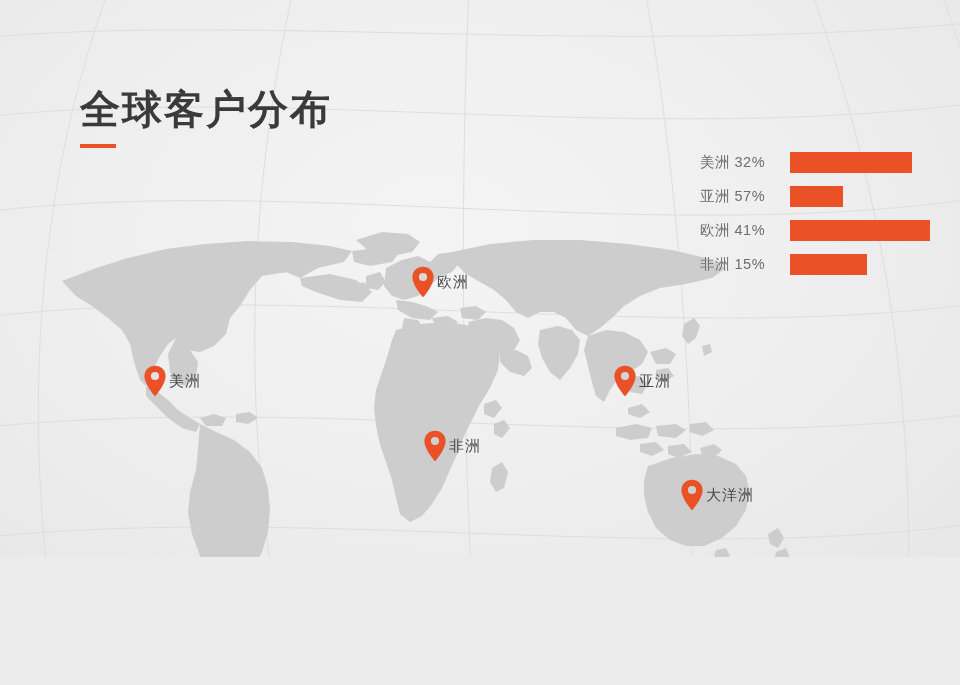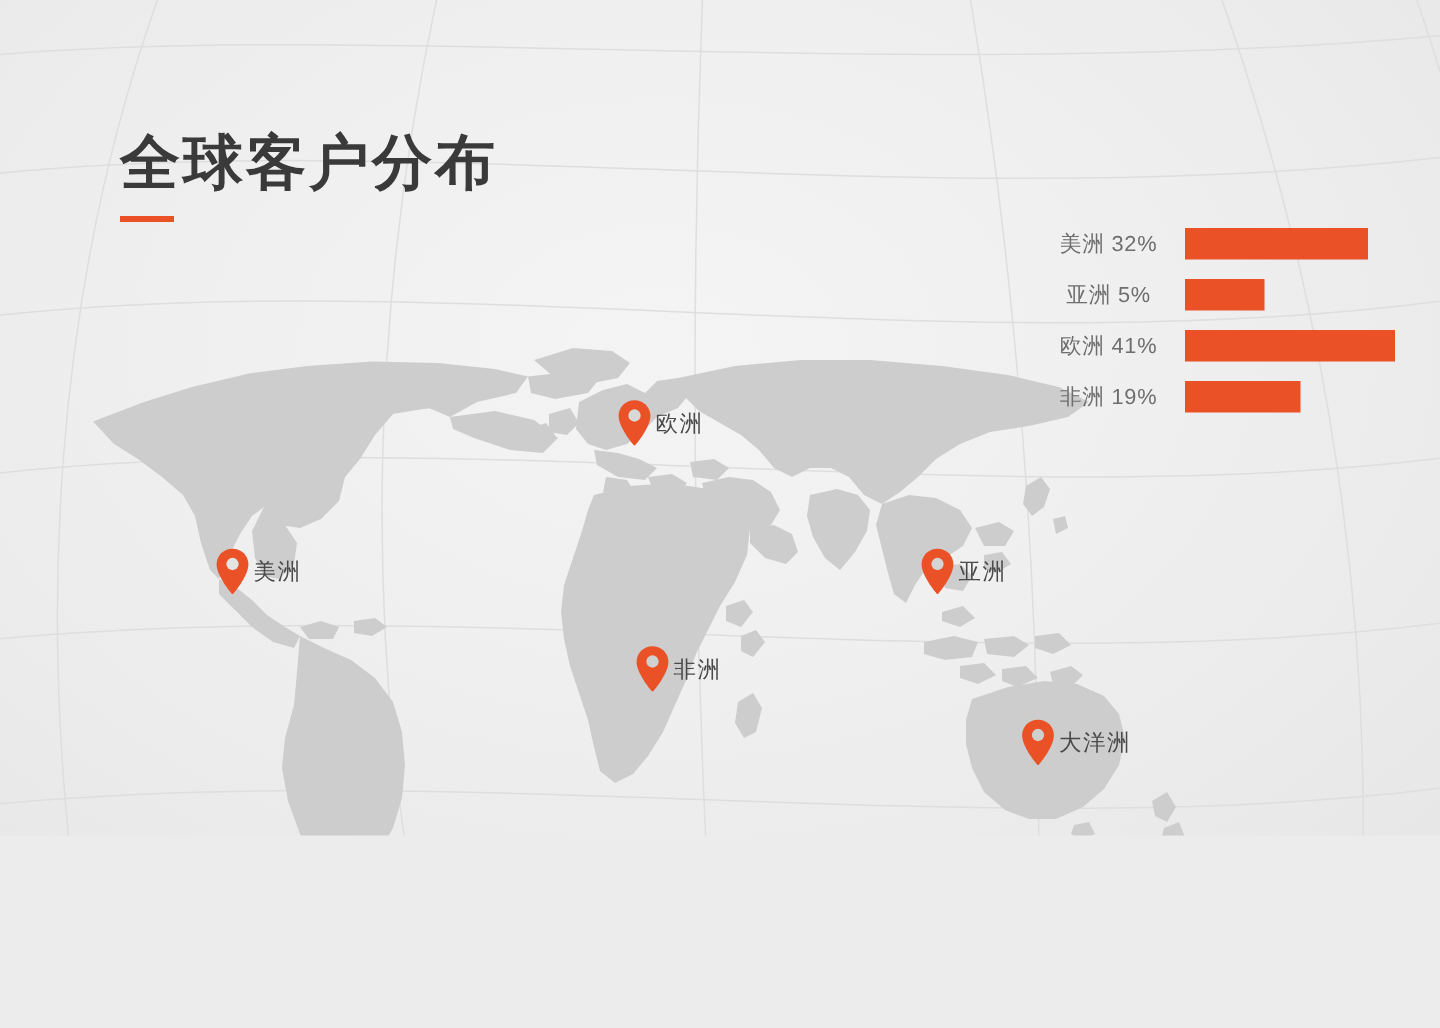--- a/index.html
+++ b/index.html
@@ -38,21 +38,21 @@
   .marker .mlabel{
     position:absolute;left:26px;bottom:5px;white-space:nowrap;
     font-size:15px;color:#4a4a4a;letter-spacing:1px;
   }
 
   
   .chart{position:absolute;left:700px;top:152px;width:230px;}
   .row{display:flex;align-items:center;height:21px;margin-bottom:13px;}
   .row:last-child{margin-bottom:0;}
   .rlabel{
-    width:90px;text-align:center;padding-right:12px;box-sizing:border-box;
+    width:90px;text-align:left;padding-right:12px;box-sizing:border-box;
     font-size:14.5px;color:#6e6e6e;white-space:nowrap;letter-spacing:.5px;
   }
   .track{position:relative;flex:1;height:21px;}
   .bar{height:21px;background:#ea5126;}
 </style>
 </head>
 <body>
 
 <div class="stage">
 
@@ -202,32 +202,32 @@
   </div>
 
   <div class="chart">
     <div class="row">
       <div class="rlabel">美洲 32%</div>
       <div class="track">
         <div class="bar" style="width: 87%;"></div>
       </div>
     </div>
     <div class="row">
-      <div class="rlabel">亚洲 5%</div>
+      <div class="rlabel">亚洲 57%</div>
       <div class="track">
         <div class="bar" style="width: 38%;"></div>
       </div>
     </div>
     <div class="row">
       <div class="rlabel">欧洲 41%</div>
       <div class="track">
         <div class="bar" style="width: 100%;"></div>
       </div>
     </div>
     <div class="row">
-      <div class="rlabel">非洲 19%</div>
+      <div class="rlabel">非洲 15%</div>
       <div class="track">
         <div class="bar" style="width: 55%;"></div>
       </div>
     </div>
   </div>
 
 </div>
 
 </body></html>

